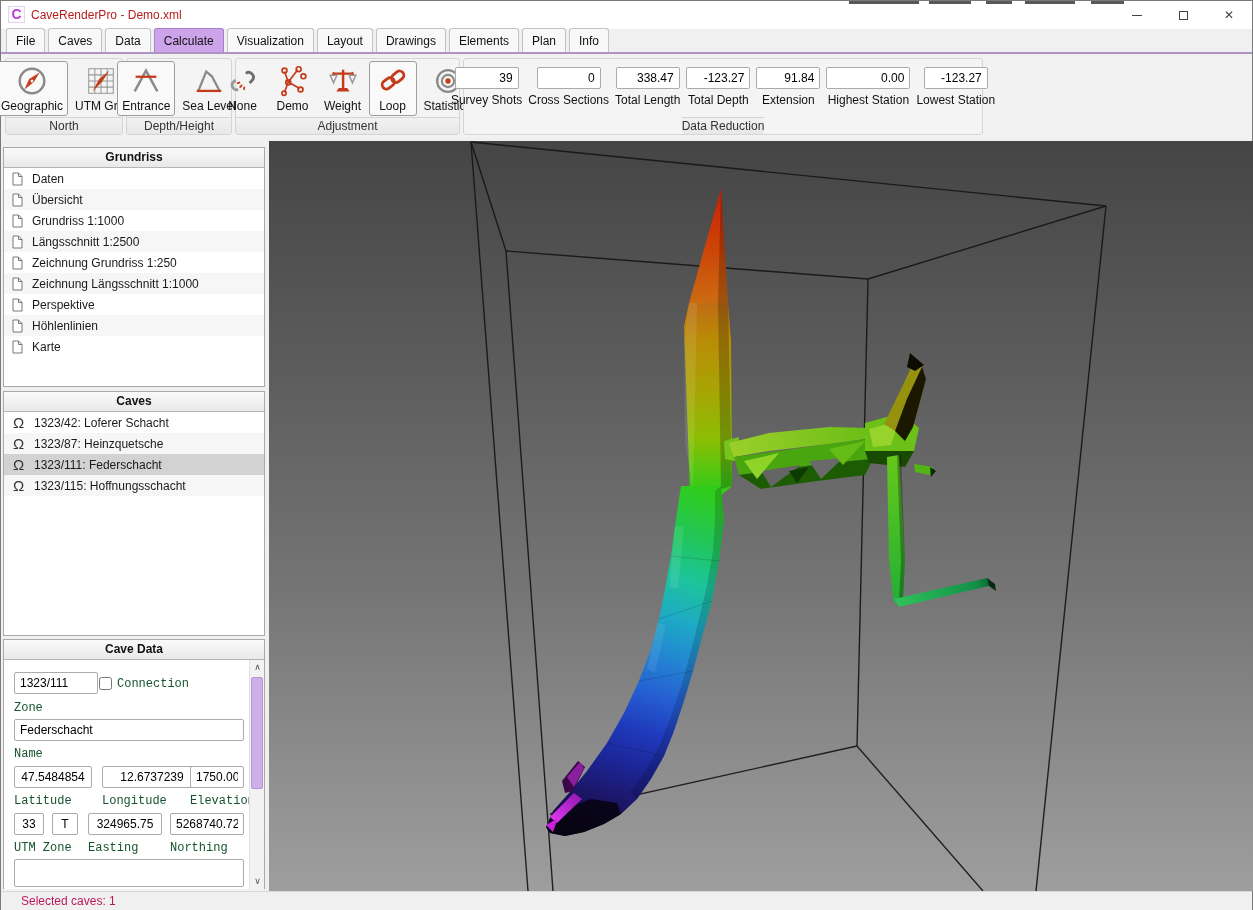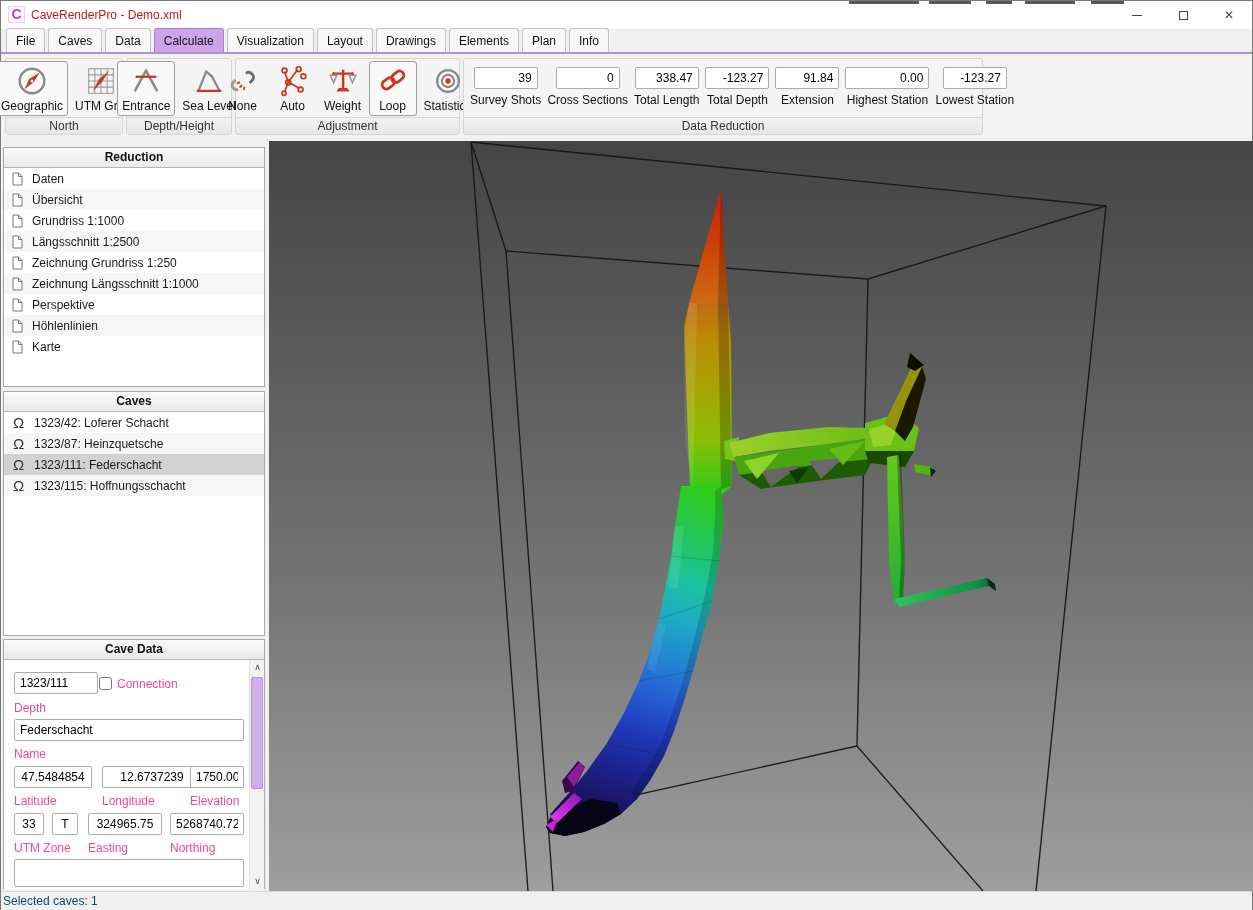--- a/index.html
+++ b/index.html
@@ -53,30 +53,30 @@
   .lrow.selected { background:#d2d2d2; }
   .lrow .rowlabel { margin-left:9px; white-space:nowrap; }
   .omega { font-size:15px; color:#333; width:13px; text-align:center; }
 
   
   .cd-body { position:relative; height:229px; background:#fff; }
   .cd-body input[type=text], .cd-body textarea { position:absolute; border:1px solid #ababab; border-radius:2px;
     background:#fff; font-family:inherit; font-size:12px; color:#000; padding:0 5px; height:22px; }
   .cd-body .num { text-align:center; }
   .cd-body .ctr { text-align:center; }
-  .cd-label { position:absolute; font-size:12px; color:#ec4899; }
+  .cd-label { position:absolute; font-size:12px; color:#14532d;font-family:Liberation Mono, monospace; }
   .cd-check { position:absolute; left:95px; top:17px; width:13px; height:13px; }
   .scrollbar { position:absolute; right:0; top:0; width:15px; height:229px; background:#f2f2f2; border-left:1px solid #e2e2e2; }
   .sb-arrow { position:absolute; left:0; width:15px; height:15px; color:#555; font-size:9px; text-align:center; line-height:15px; }
   .sb-thumb { position:absolute; left:1px; top:17px; width:12px; height:112px; background:#cdb0e8; border:1px solid #b694d6; border-radius:2px; }
 
   
   .viewport { position:absolute; left:268px; top:140px; width:985px; height:750px; }
   .statusbar { position:absolute; left:0; top:890px; width:100%; height:20px; background:#f0f0f0;
-    border-top:1px solid #d9d9d9; font-size:12px; color:#0c4a6e; line-height:19px; padding-left:2px; }
+    border-top:1px solid #d9d9d9; font-size:12px; color:#be185d; line-height:19px; padding-left:20px; }
 </style>
 </head>
 <body>
 
 <div class="window">
 
   <div class="titlebar">
     <div class="artifact" style="left:848px;width:70px;"></div>
     <div class="artifact" style="left:928px;width:42px;"></div>
     <div class="artifact" style="left:985px;width:26px;"></div>
@@ -191,21 +191,21 @@
                   <line x1="13" y1="19" x2="9" y2="30"></line>
                   <circle cx="9" cy="7" r="2.6"></circle>
                   <circle cx="24" cy="5.5" r="2.6"></circle>
                   <circle cx="29" cy="13" r="2.6"></circle>
                   <circle cx="13" cy="19.5" r="2.6"></circle>
                   <circle cx="26" cy="27" r="2.6"></circle>
                   <circle cx="8.5" cy="31" r="2.2"></circle>
                 </g>
               </svg>
           </span>
-          <span class="rlabel">Auto</span>
+          <span class="rlabel">Demo</span>
         </div>
         <div class="rbtn">
           <span class="ric">
             <svg width="34" height="34" viewBox="0 0 36 36">
                 <rect x="16.8" y="6" width="2.6" height="21" fill="#c43b1c"></rect>
                 <rect x="7" y="9" width="22" height="2.4" fill="#c43b1c"></rect>
                 <path d="M11,29 h14 l-2.5,-3.5 h-9 z" fill="#c43b1c"></path>
                 <path d="M4.5,12 h7 l-3.5,8 z" fill="none" stroke="#999" stroke-width="1.6"></path>
                 <path d="M24.5,12 h7 l-3.5,8 z" fill="none" stroke="#999" stroke-width="1.6"></path>
                 <path d="M8,8 l2,3 h-4 z" fill="#c43b1c"></path>
@@ -232,21 +232,21 @@
                 <circle cx="18" cy="18" r="6.5" fill="none" stroke="#8a8a8a" stroke-width="2.2"></circle>
                 <circle cx="18" cy="18" r="2.8" fill="#c43b1c"></circle>
               </svg>
           </span>
           <span class="rlabel">Statistics</span>
         </div>
       </div>
       <div class="rgroup-label">Adjustment</div>
     </div>
 
-    <div class="rgroup" style="left:462px;width:520px;">
+    <div class="rgroup" style="left:462px;width:520px;align-items:center;">
       <div class="dr-fields">
 
           <div class="dr-col">
             <input type="text" readonly="" style="width: 64px;" value="39">
             <span class="dr-label">Survey Shots</span>
           </div>
 
           <div class="dr-col">
             <input type="text" readonly="" style="width: 64px;" value="0">
             <span class="dr-label">Cross Sections</span>
@@ -277,21 +277,21 @@
             <span class="dr-label">Lowest Station</span>
           </div>
         </div>
       <div class="rgroup-label" style="margin-top:auto;">Data Reduction</div>
     </div>
   </div>
 
   <div class="sidebar">
 
     <div class="panel" style="top:6px;height:240px;">
-      <div class="panel-header">Reduction</div>
+      <div class="panel-header">Grundriss</div>
       <div>
 
           <div class="lrow">
             <svg width="11" height="14" viewBox="0 0 11 14">
               <path d="M1,1 h5.5 l3.5,3.5 V13 H1 Z" fill="#fff" stroke="#777" stroke-width="1"></path>
               <path d="M6.5,1 V4.5 H10" fill="none" stroke="#777" stroke-width="1"></path>
             </svg>
             <span class="rowlabel">Daten</span>
           </div>
 
@@ -387,21 +387,21 @@
           </div>
         </div>
     </div>
 
     <div class="panel" style="top:498px;height:250px;">
       <div class="panel-header">Cave Data</div>
       <div class="cd-body">
         <input type="text" style="left: 10px; top: 12px; width: 84px;" value="1323/111">
         <input type="checkbox" class="cd-check" style="">
         <span class="cd-label" style="left:113px;top:17px;">Connection</span>
-        <span class="cd-label" style="left:10px;top:41px;">Depth</span>
+        <span class="cd-label" style="left:10px;top:41px;">Zone</span>
 
         <input type="text" style="left: 10px; top: 59px; width: 230px;" value="Federschacht">
         <span class="cd-label" style="left:10px;top:87px;">Name</span>
 
         <input type="text" class="num" style="left: 10px; top: 106px; width: 78px;" value="47.5484854">
         <input type="text" class="num" style="left: 98px; top: 106px; width: 100px;" value="12.6737239">
         <input type="text" class="num" style="left: 186px; top: 106px; width: 54px;" value="1750.00">
         <span class="cd-label" style="left:10px;top:134px;">Latitude</span>
         <span class="cd-label" style="left:98px;top:134px;">Longitude</span>
         <span class="cd-label" style="left:186px;top:134px;">Elevation</span>

